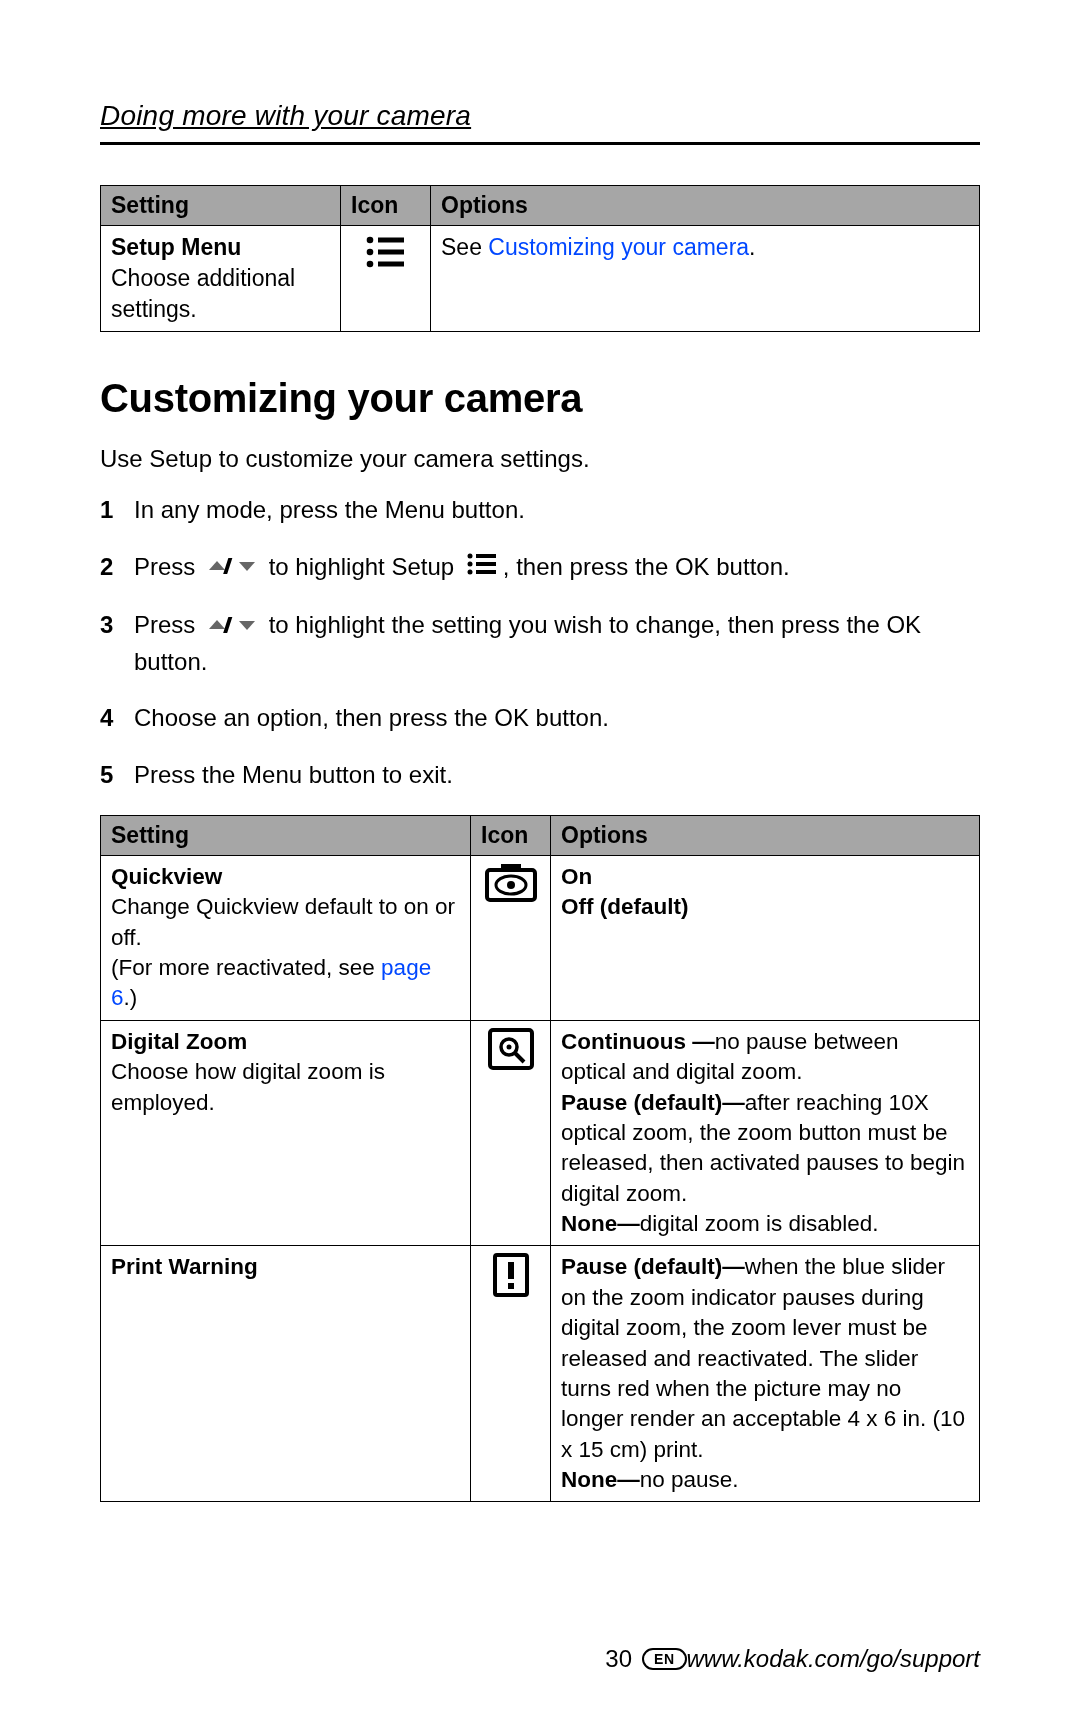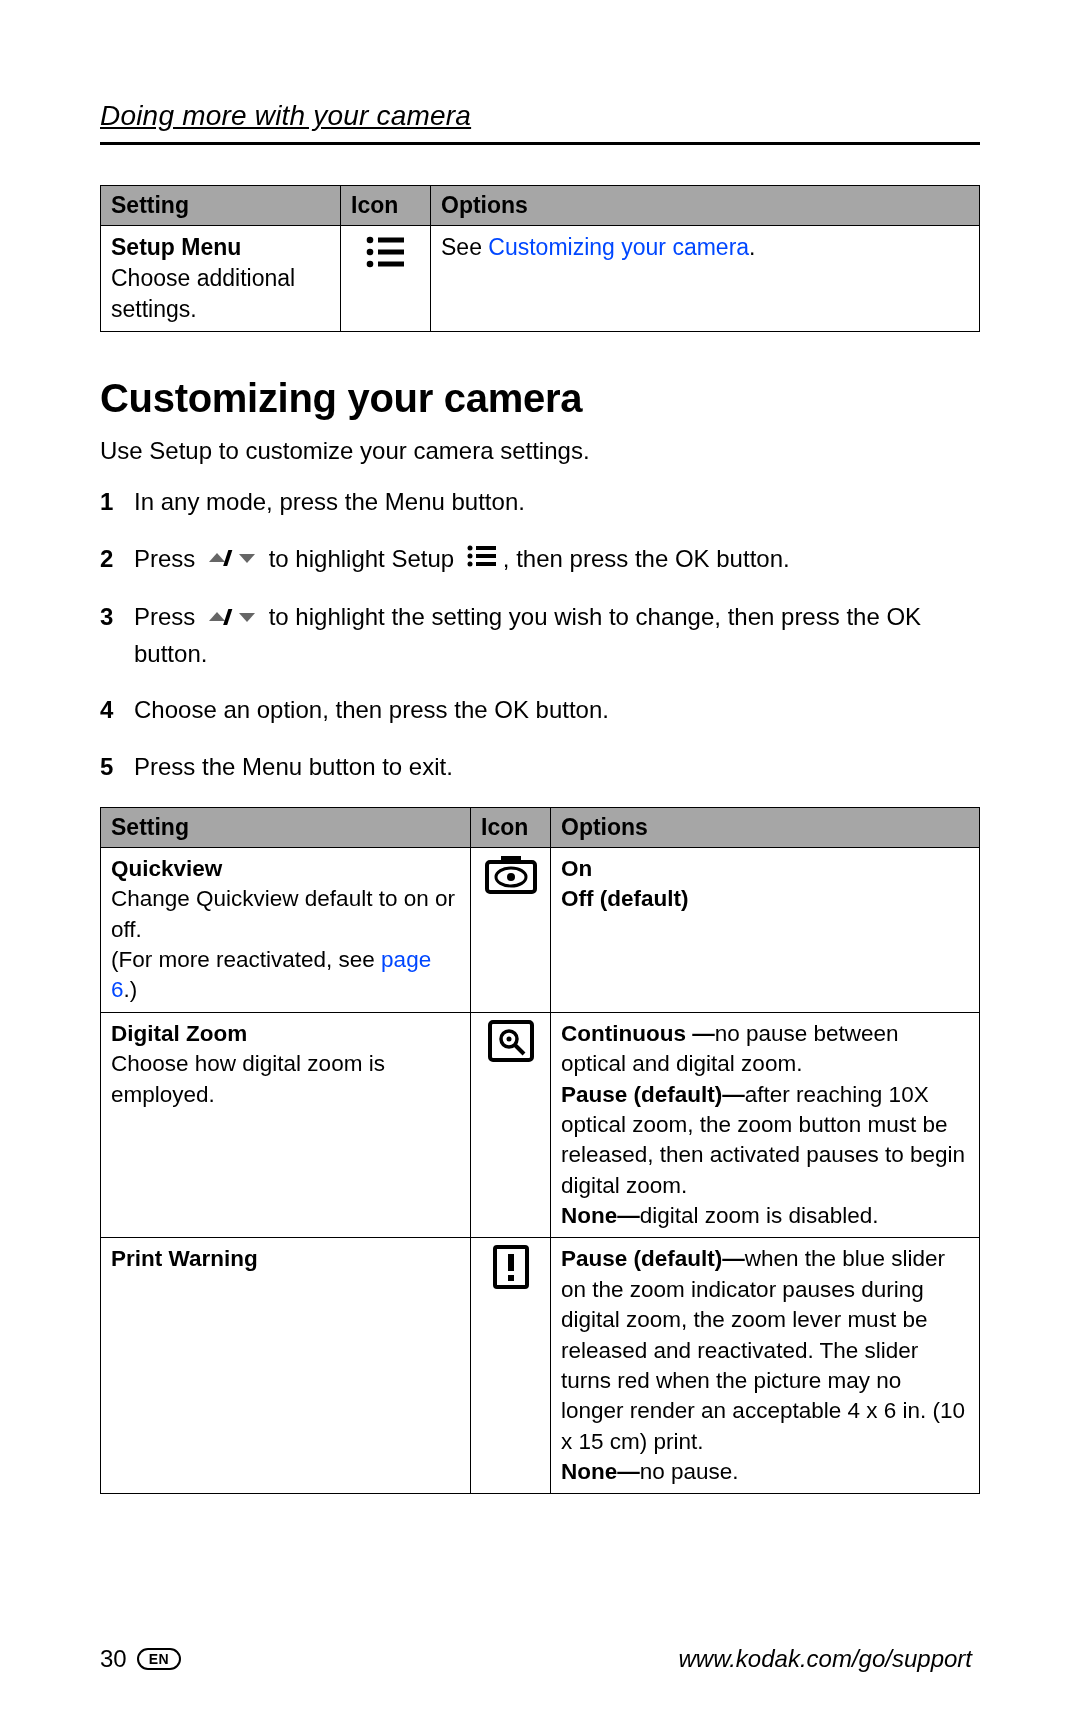--- a/index.html
+++ b/index.html
@@ -9,37 +9,37 @@
   .header-rule { margin-top: 10px; border: none; border-top: 3px solid #000; }
 
   table.settings { width: 100%; border-collapse: collapse; margin-top: 40px; table-layout: fixed; }
   table.settings th, table.settings td { border: 1px solid #000; vertical-align: top; }
   table.settings th { background: #a6a6a6; font-weight: 700; text-align: left; font-size: 23px; padding: 6px 10px; }
   table.settings td { font-size: 23px; padding: 6px 10px; line-height: 1.35; }
   .link { color: #0047ff; }
   .bold { font-weight: 700; }
 
   .h2 { font-size: 40px; font-weight: 700; margin-top: 44px; letter-spacing: -0.3px; }
-  .intro { font-size: 24px; margin-top: 16px; }
+  .intro { font-size: 24px; margin-top: 24px; }
 
   ol.steps { list-style: none; margin-top: 20px; }
   ol.steps li { display: flex; align-items: flex-start; font-size: 24px; line-height: 1.45; margin-bottom: 22px; }
   ol.steps li .num { font-weight: 700; width: 34px; flex-shrink: 0; }
   ol.steps li .txt { flex: 1; }
   .inline-icon { display: inline-block; vertical-align: middle; margin: 0 4px; }
 
   .icon-cell { text-align: center; padding: 6px 4px; }
   .icon-box { display: inline-block; }
 
   table.settings2 { width: 100%; border-collapse: collapse; margin-top: 10px; table-layout: fixed; }
   table.settings2 th, table.settings2 td { border: 1px solid #000; vertical-align: top; }
   table.settings2 th { background: #a6a6a6; font-weight: 700; text-align: left; font-size: 23px; padding: 6px 10px; }
   table.settings2 td { font-size: 22.5px; padding: 6px 10px; line-height: 1.35; }
 
-  .footer { position: absolute; bottom: 55px; left: 100px; right: 108px; display: flex; align-items: center; justify-content: space-between; font-size: 24px; }
+  .footer { position: absolute; bottom: 55px; left: 100px; right: 100px; display: flex; align-items: center; justify-content: flex-end; font-size: 24px; }
   .footer .pg-group { display: flex; align-items: center; gap: 10px; }
   .en-badge { display: inline-flex; align-items: center; justify-content: center; border: 2px solid #000; border-radius: 50px; font-size: 14px; font-weight: 700; padding: 1px 10px; letter-spacing: 0.5px; }
   .footer .url { font-style: italic; }
 </style>
 </head>
 <body>
 
 <div class="page">
 
   <div>

